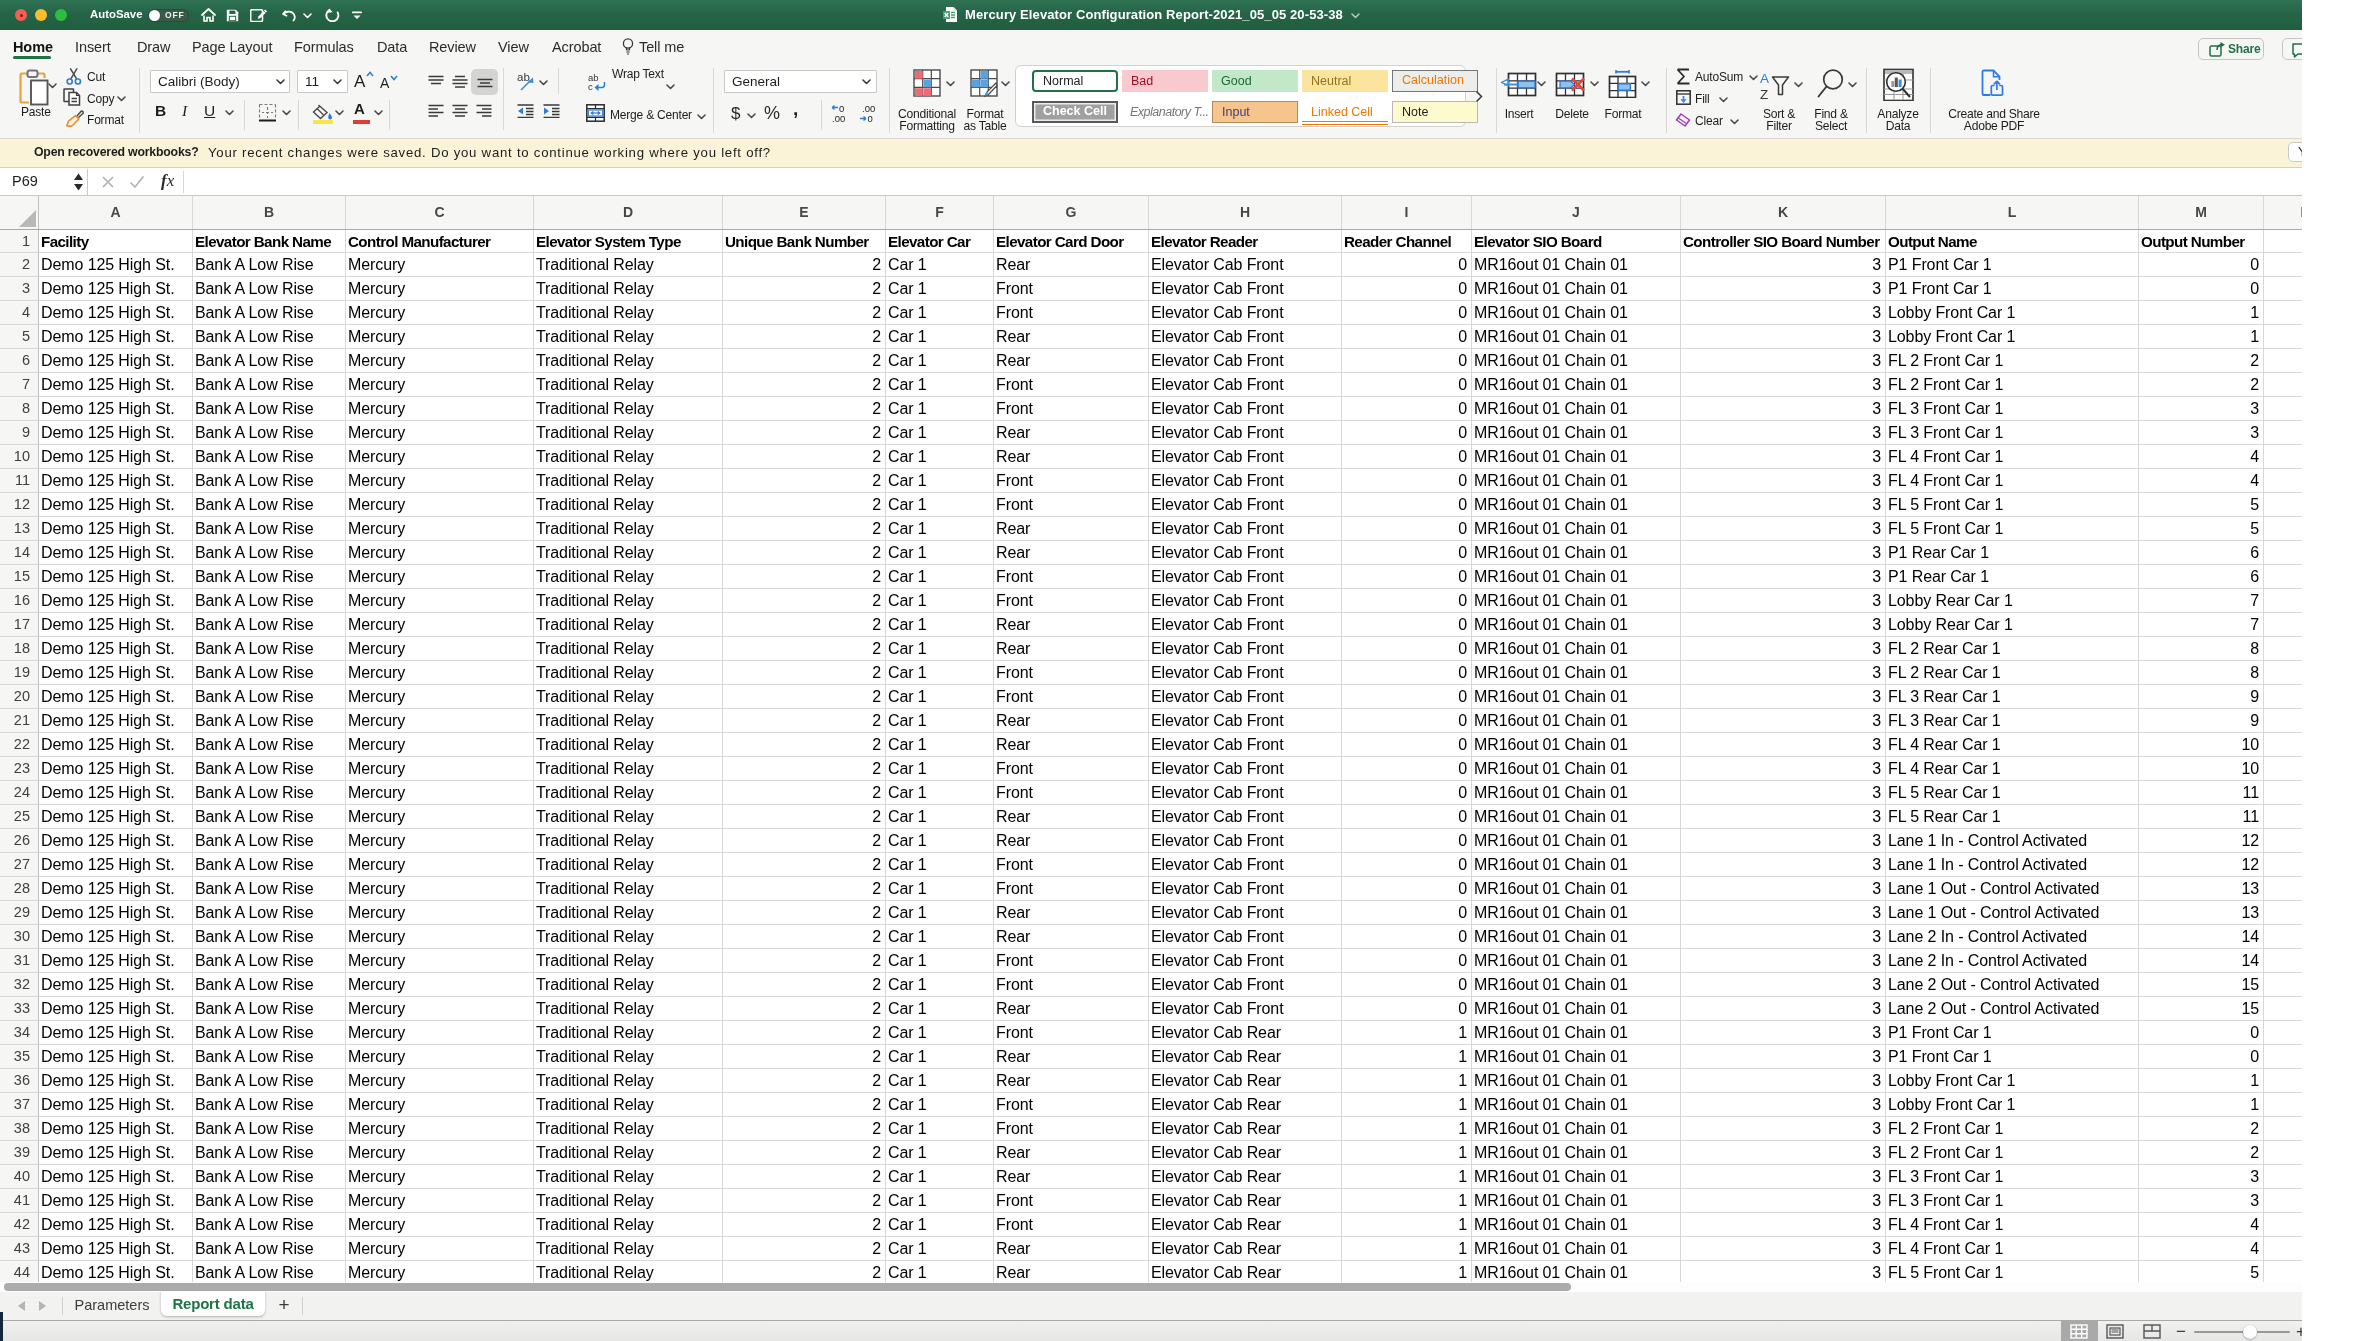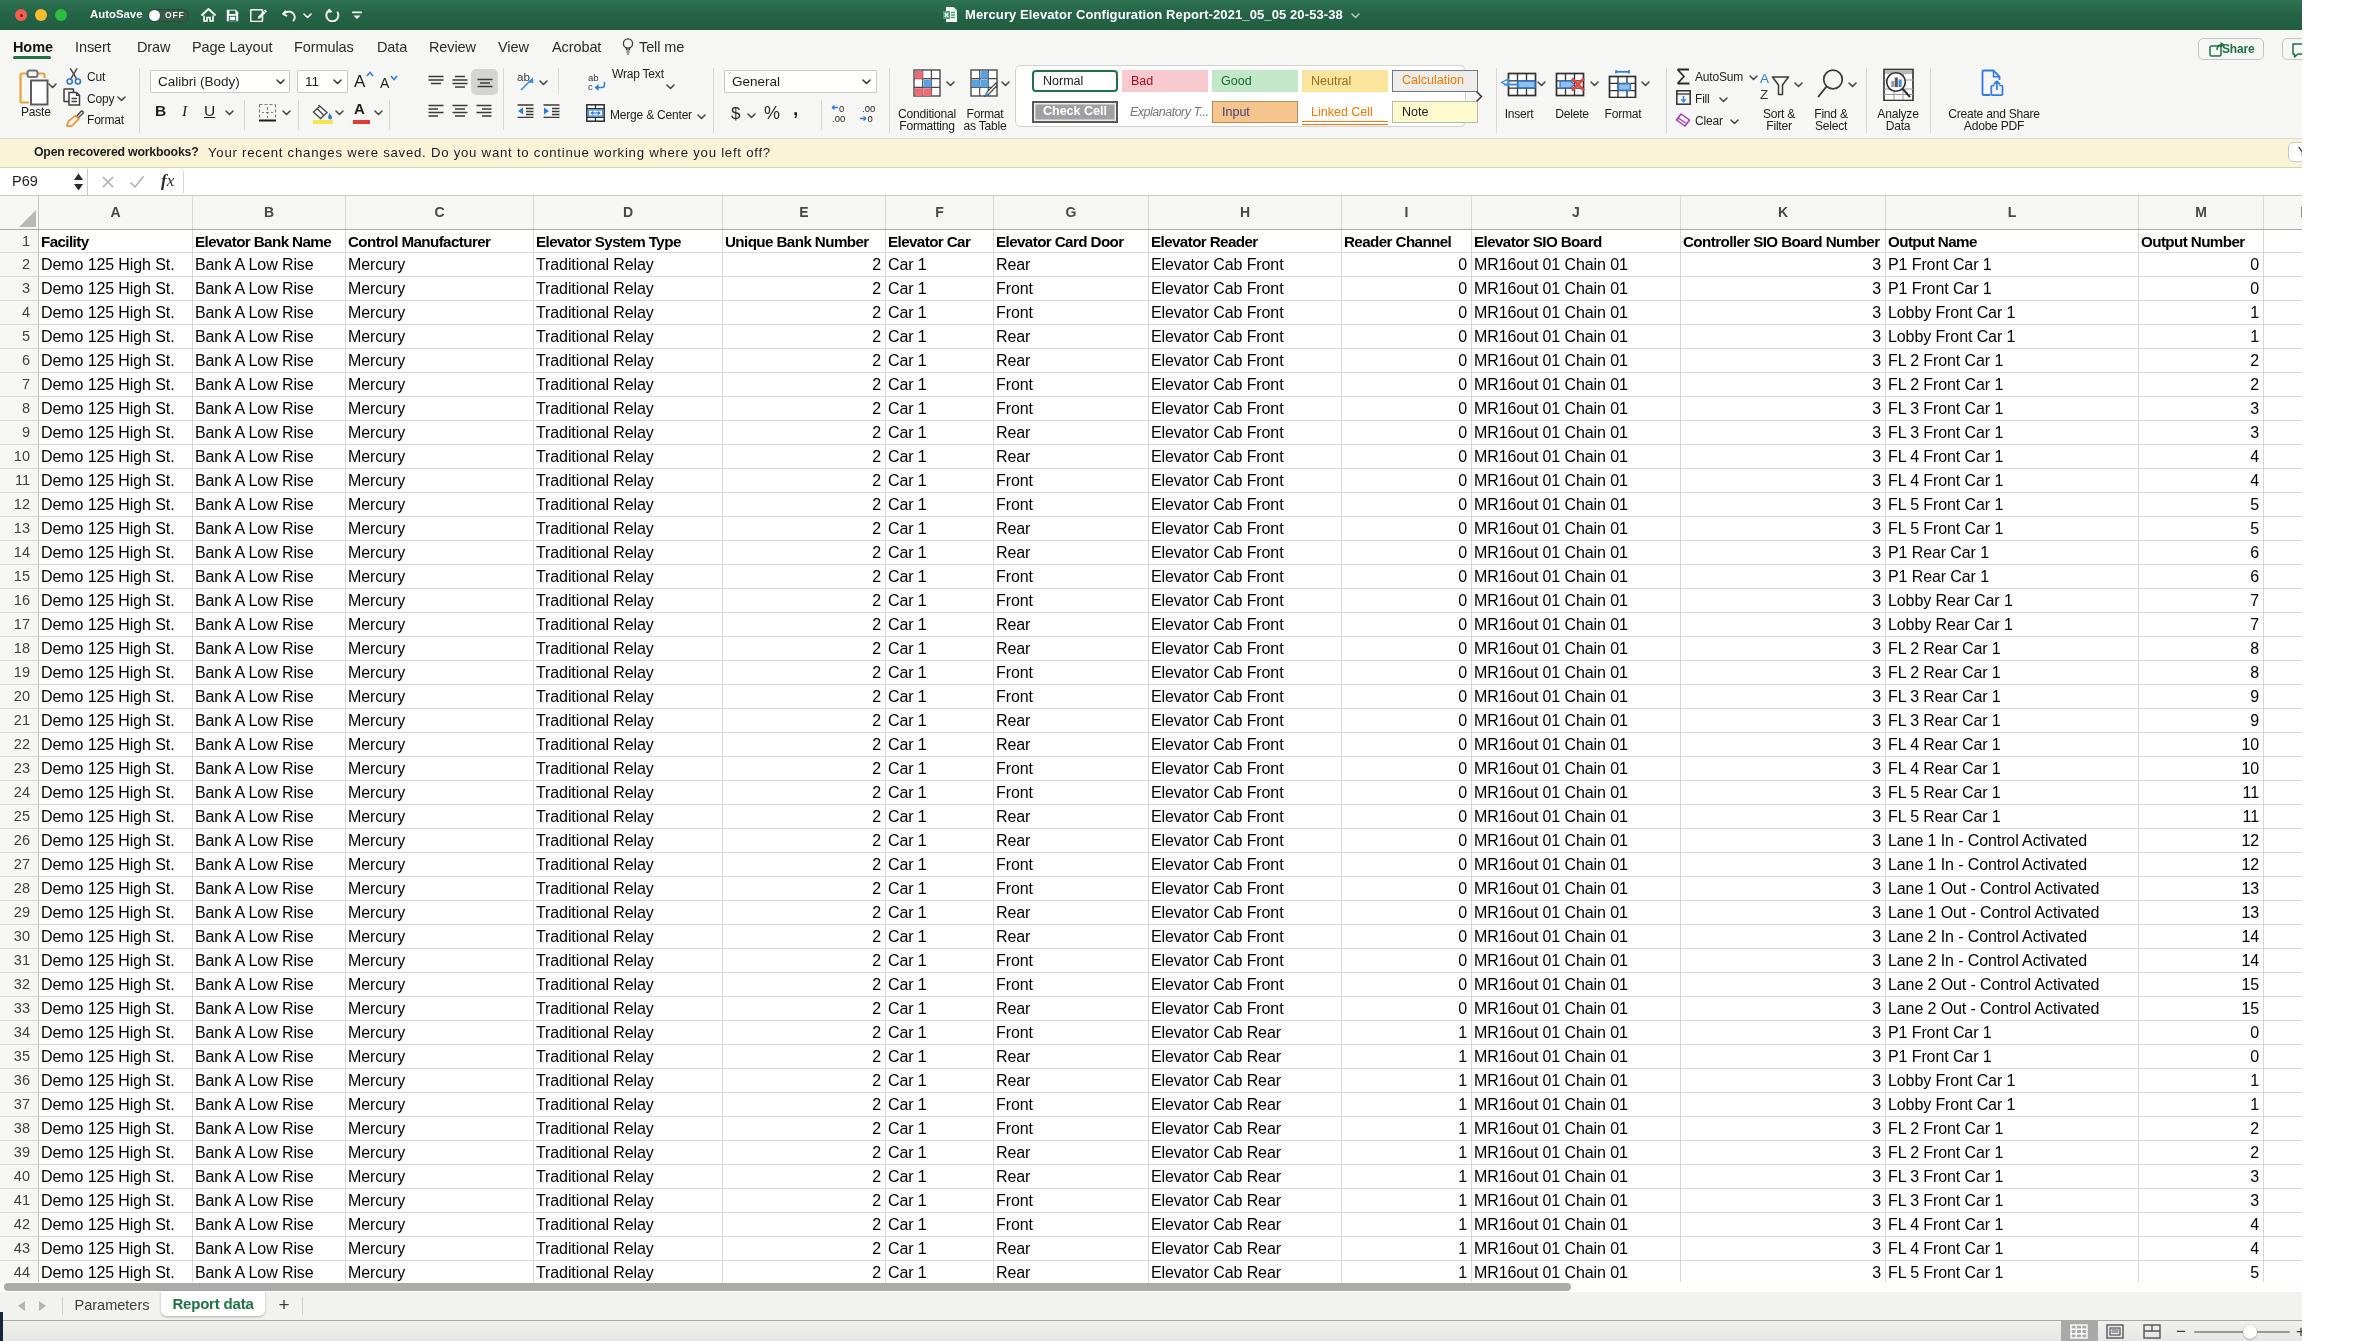--- a/index.html
+++ b/index.html
@@ -157,21 +157,21 @@
 <svg class="svgi" style="left:622px;top:8px" width="12" height="17" viewBox="0 0 12 17">
         <circle cx="6" cy="5.5" r="4.6" stroke="#3a3a3c" stroke-width="1.3" fill="none"></circle>
         <path d="M4.3 12 H7.7 M4.3 14 H7.7 M5 16 H7" stroke="#3a3a3c" stroke-width="1.2"></path>
         <path d="M4.5 9.3 V12 M7.5 9.3 V12" stroke="#3a3a3c" stroke-width="1.2"></path>
       </svg>
 <div class="tab" style="left:639px">Tell me</div>
 <div class="pillbtn" style="left:2198px;width:66px"><svg class="svgi" style="left:10px;top:3px" width="17" height="15" viewBox="0 0 17 15">
           <rect x="1" y="4" width="11" height="10" rx="1.5" stroke="#1f7145" stroke-width="1.5" fill="none"></rect>
           <path d="M8 8 C8 4.5 10 2.5 13.5 2.5" stroke="#1f7145" stroke-width="1.5" fill="none"></path>
           <path d="M11.5 0 L16 2.7 L11.5 5.4 Z" fill="#1f7145"></path>
-        </svg><span style="margin-left:23px">Share</span></div>
+        </svg><span style="margin-left:29px">Share</span></div>
 <div class="pillbtn" style="left:2282px;width:87px"><svg class="svgi" style="left:9px;top:3.5px" width="16" height="15" viewBox="0 0 16 15">
           <path d="M1 1 H15 V11 H6 L2.5 14 V11 H1 Z" stroke="#1f7145" stroke-width="1.5" fill="none" stroke-linejoin="round"></path>
         </svg><span style="margin-left:25px;letter-spacing:-.3px">Comments</span></div>
 </div>
 <div id="ribbon">
       <svg class="svgi" style="left:19px;top:7px" width="30" height="37" viewBox="0 0 30 37">
         <path d="M8 4.5 H3 A1.5 1.5 0 0 0 1.5 6 V32 A1.5 1.5 0 0 0 3 33.5 H10" fill="none" stroke="#e8a33d" stroke-width="2.2"></path>
         <path d="M19 4.5 H24 A1.5 1.5 0 0 1 25.5 6 V9" fill="none" stroke="#e8a33d" stroke-width="2.2"></path>
         <rect x="8.5" y="1.5" width="10" height="6.5" rx="2" fill="none" stroke="#73737a" stroke-width="2"></rect>
         <rect x="12" y="11.5" width="16.5" height="24" fill="#fff" stroke="#55555a" stroke-width="1.9"></rect>

